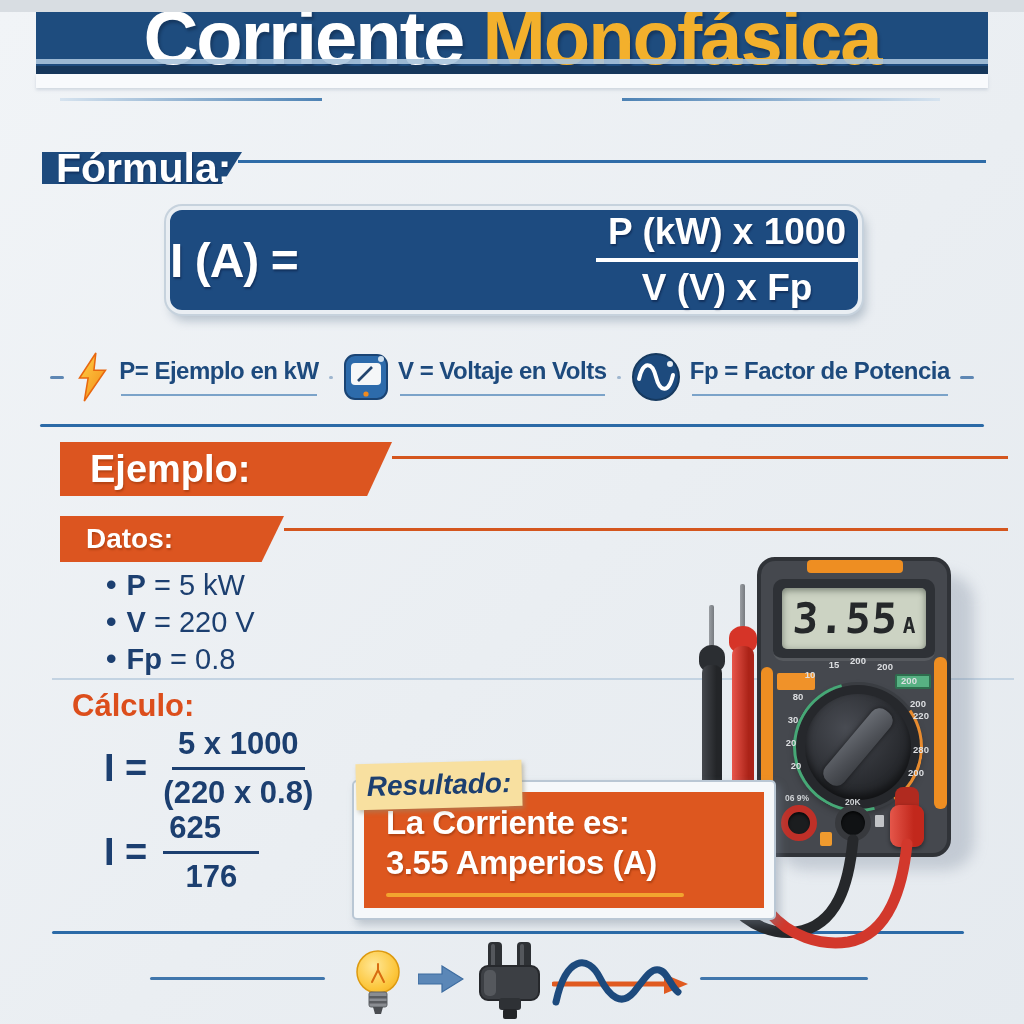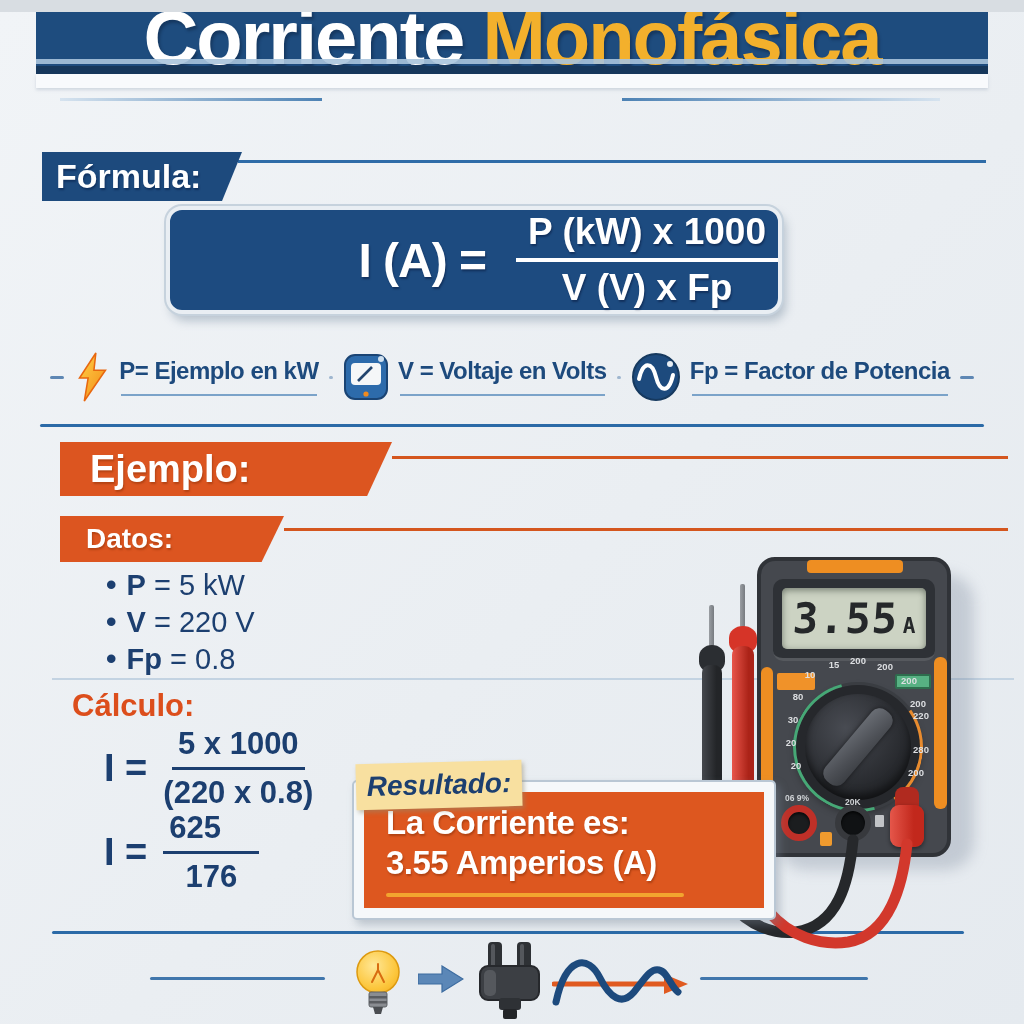--- a/index.html
+++ b/index.html
@@ -23,30 +23,30 @@
 
   .subtitle-line { height:3px; top:86px; z-index:2; }
   .subtitle-line.left  { left:60px;  width:262px; background:linear-gradient(to right,#d6e3ef,#4d82b4); }
   .subtitle-line.right { left:622px; width:318px; background:linear-gradient(to left,#d6e3ef,#4d82b4); }
   .subtitle-box { left:322px; top:62px; width:300px; height:50px; background:#fdfdfc;
     border-radius:8px 8px 16px 16px; box-shadow:0 3px 5px rgba(140,160,180,.35);
     display:flex; align-items:center; justify-content:center; z-index:3;
     color:#dc4e1c; font-size:35px; font-weight:800; letter-spacing:-1px; }
 
   
-  .formula-banner { left:42px; top:140px; width:200px; height:49px; background:#1d4a7d;
+  .formula-banner { left:42px; top:140px; width:200px; height:32px; background:#1d4a7d;
     clip-path:polygon(0 0,100% 0,90% 100%,0 100%);
     display:flex; align-items:center; padding-left:14px; z-index:3;
-    color:#fff; font-size:34px; font-weight:800; text-shadow:1px 2px 2px rgba(0,20,60,.45);
+    color:#fff; font-size:41px; font-weight:800; text-shadow:1px 2px 2px rgba(0,20,60,.45);
     filter:drop-shadow(2px 3px 2px rgba(120,135,155,.5)); }
   .formula-topline { left:238px; top:148px; width:748px; height:3px; background:#2f6ca8; }
-  .formula-box { left:166px; top:194px; width:616px; height:108px; background:#1d4b80;
+  .formula-box { left:166px; top:194px; width:696px; height:108px; background:#1d4b80;
     border:4px solid #e9eef3; border-radius:16px;
     box-shadow:0 0 0 2px #c6d2dd, 4px 7px 10px rgba(120,140,160,.45);
-    display:flex; align-items:center; justify-content:flex-end; gap:30px; z-index:3;
+    display:flex; align-items:center; justify-content:space-between; gap:30px; z-index:3;
     color:#fff; text-shadow:1px 2px 2px rgba(0,10,40,.4); }
   .formula-lhs { font-size:48px; font-weight:800; letter-spacing:-1px; }
   .frac { display:flex; flex-direction:column; align-items:center; }
   .formula-box .frac-num { font-size:37px; font-weight:800; padding:0 12px 5px; border-bottom:4px solid #fff; }
   .formula-box .frac-den { font-size:37px; font-weight:800; padding-top:5px; }
 
   
   .legend-row { left:50px; top:330px; width:924px; height:70px; display:flex; align-items:center; justify-content:center; gap:10px; }
   .legend-dash { width:36px; height:3px; background:#5e87b4; border-radius:2px; }
   .legend-sep  { width:11px; height:3px; background:#9fb6cf; border-radius:2px; }

